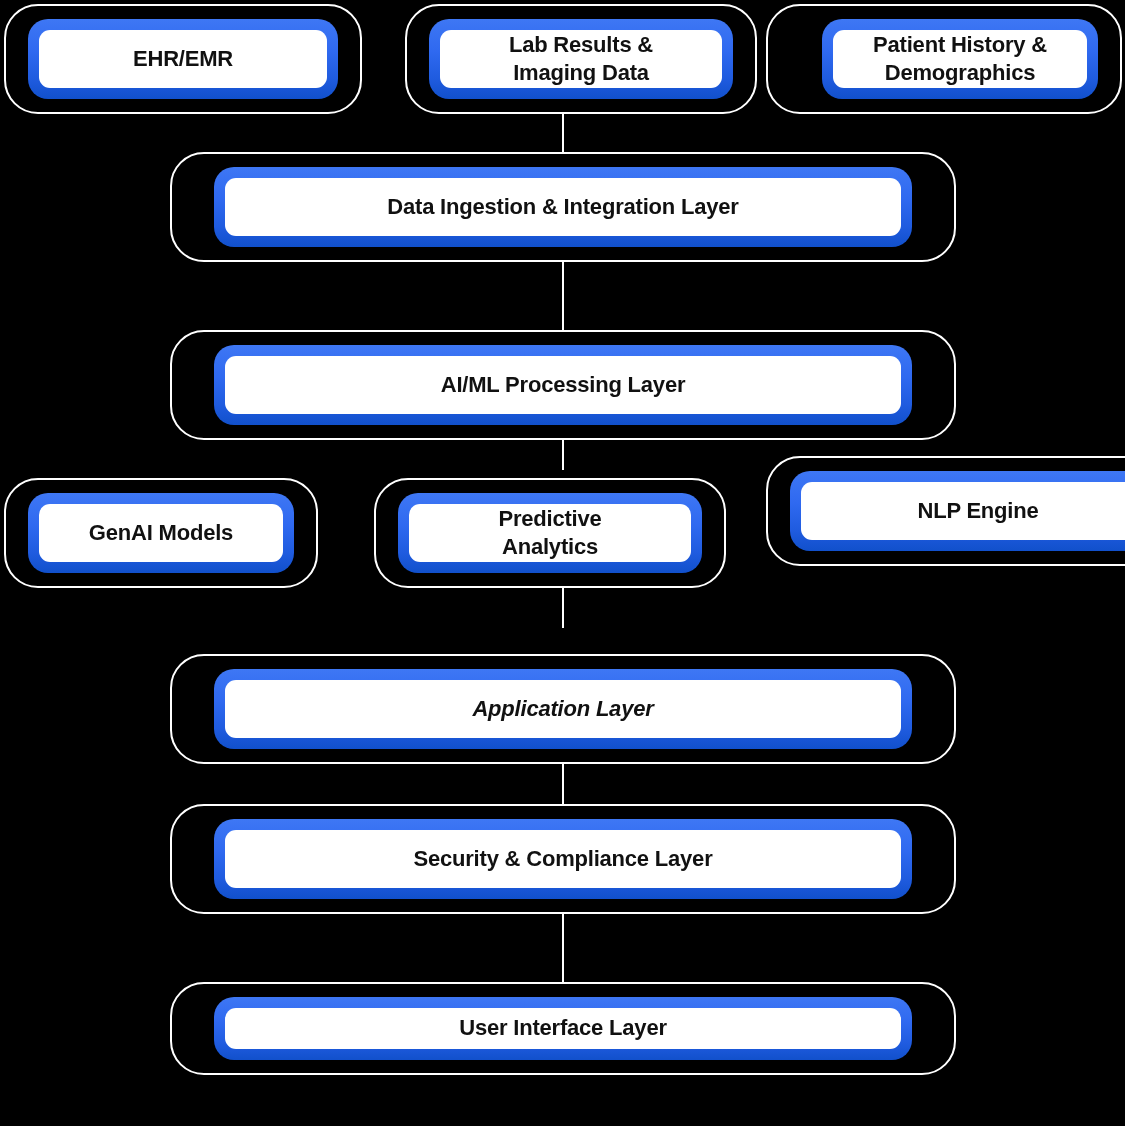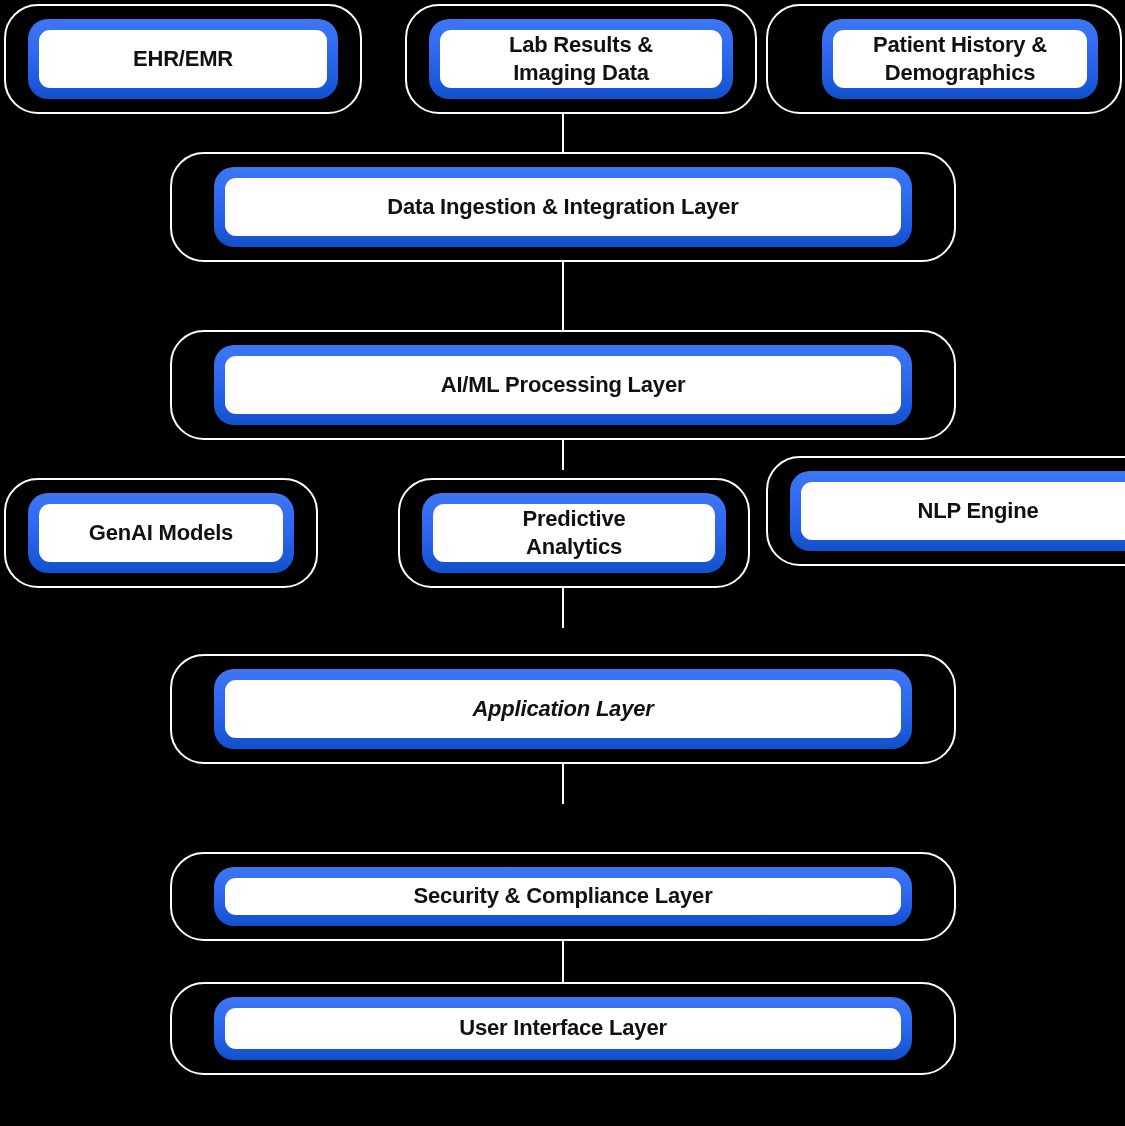--- a/index.html
+++ b/index.html
@@ -139,21 +139,21 @@
   </div>
 
   <div class="node-shell" style="left:4px; top:478px; width:314px; height:110px;">
     <div class="node-card">
       <div class="node-inner">
         <span class="node-label">GenAI Models</span>
       </div>
     </div>
   </div>
 
-  <div class="node-shell" style="left:398px; top:478px; width:352px; height:110px;align-items:center;">
+  <div class="node-shell" style="left:374px; top:478px; width:352px; height:110px;align-items:center;">
     <div class="node-card">
       <div class="node-inner">
         <span class="node-label">Predictive
 Analytics</span>
       </div>
     </div>
   </div>
 
   <div class="node-shell" style="left:766px; top:456px; width:424px; height:110px;">
     <div class="node-card">
@@ -164,21 +164,21 @@
   </div>
 
   <div class="node-shell wide" style="left:170px; top:654px; width:786px; height:110px;font-style:italic;">
     <div class="node-card">
       <div class="node-inner">
         <span class="node-label">Application Layer</span>
       </div>
     </div>
   </div>
 
-  <div class="node-shell wide" style="left:170px; top:804px; width:786px; height:89px;margin-top:48px;">
+  <div class="node-shell wide" style="left:170px; top:804px; width:786px; height:110px;">
     <div class="node-card">
       <div class="node-inner">
         <span class="node-label">Security &amp; Compliance Layer</span>
       </div>
     </div>
   </div>
 
   <div class="node-shell wide" style="left:170px; top:982px; width:786px; height:93px;">
     <div class="node-card">
       <div class="node-inner">

